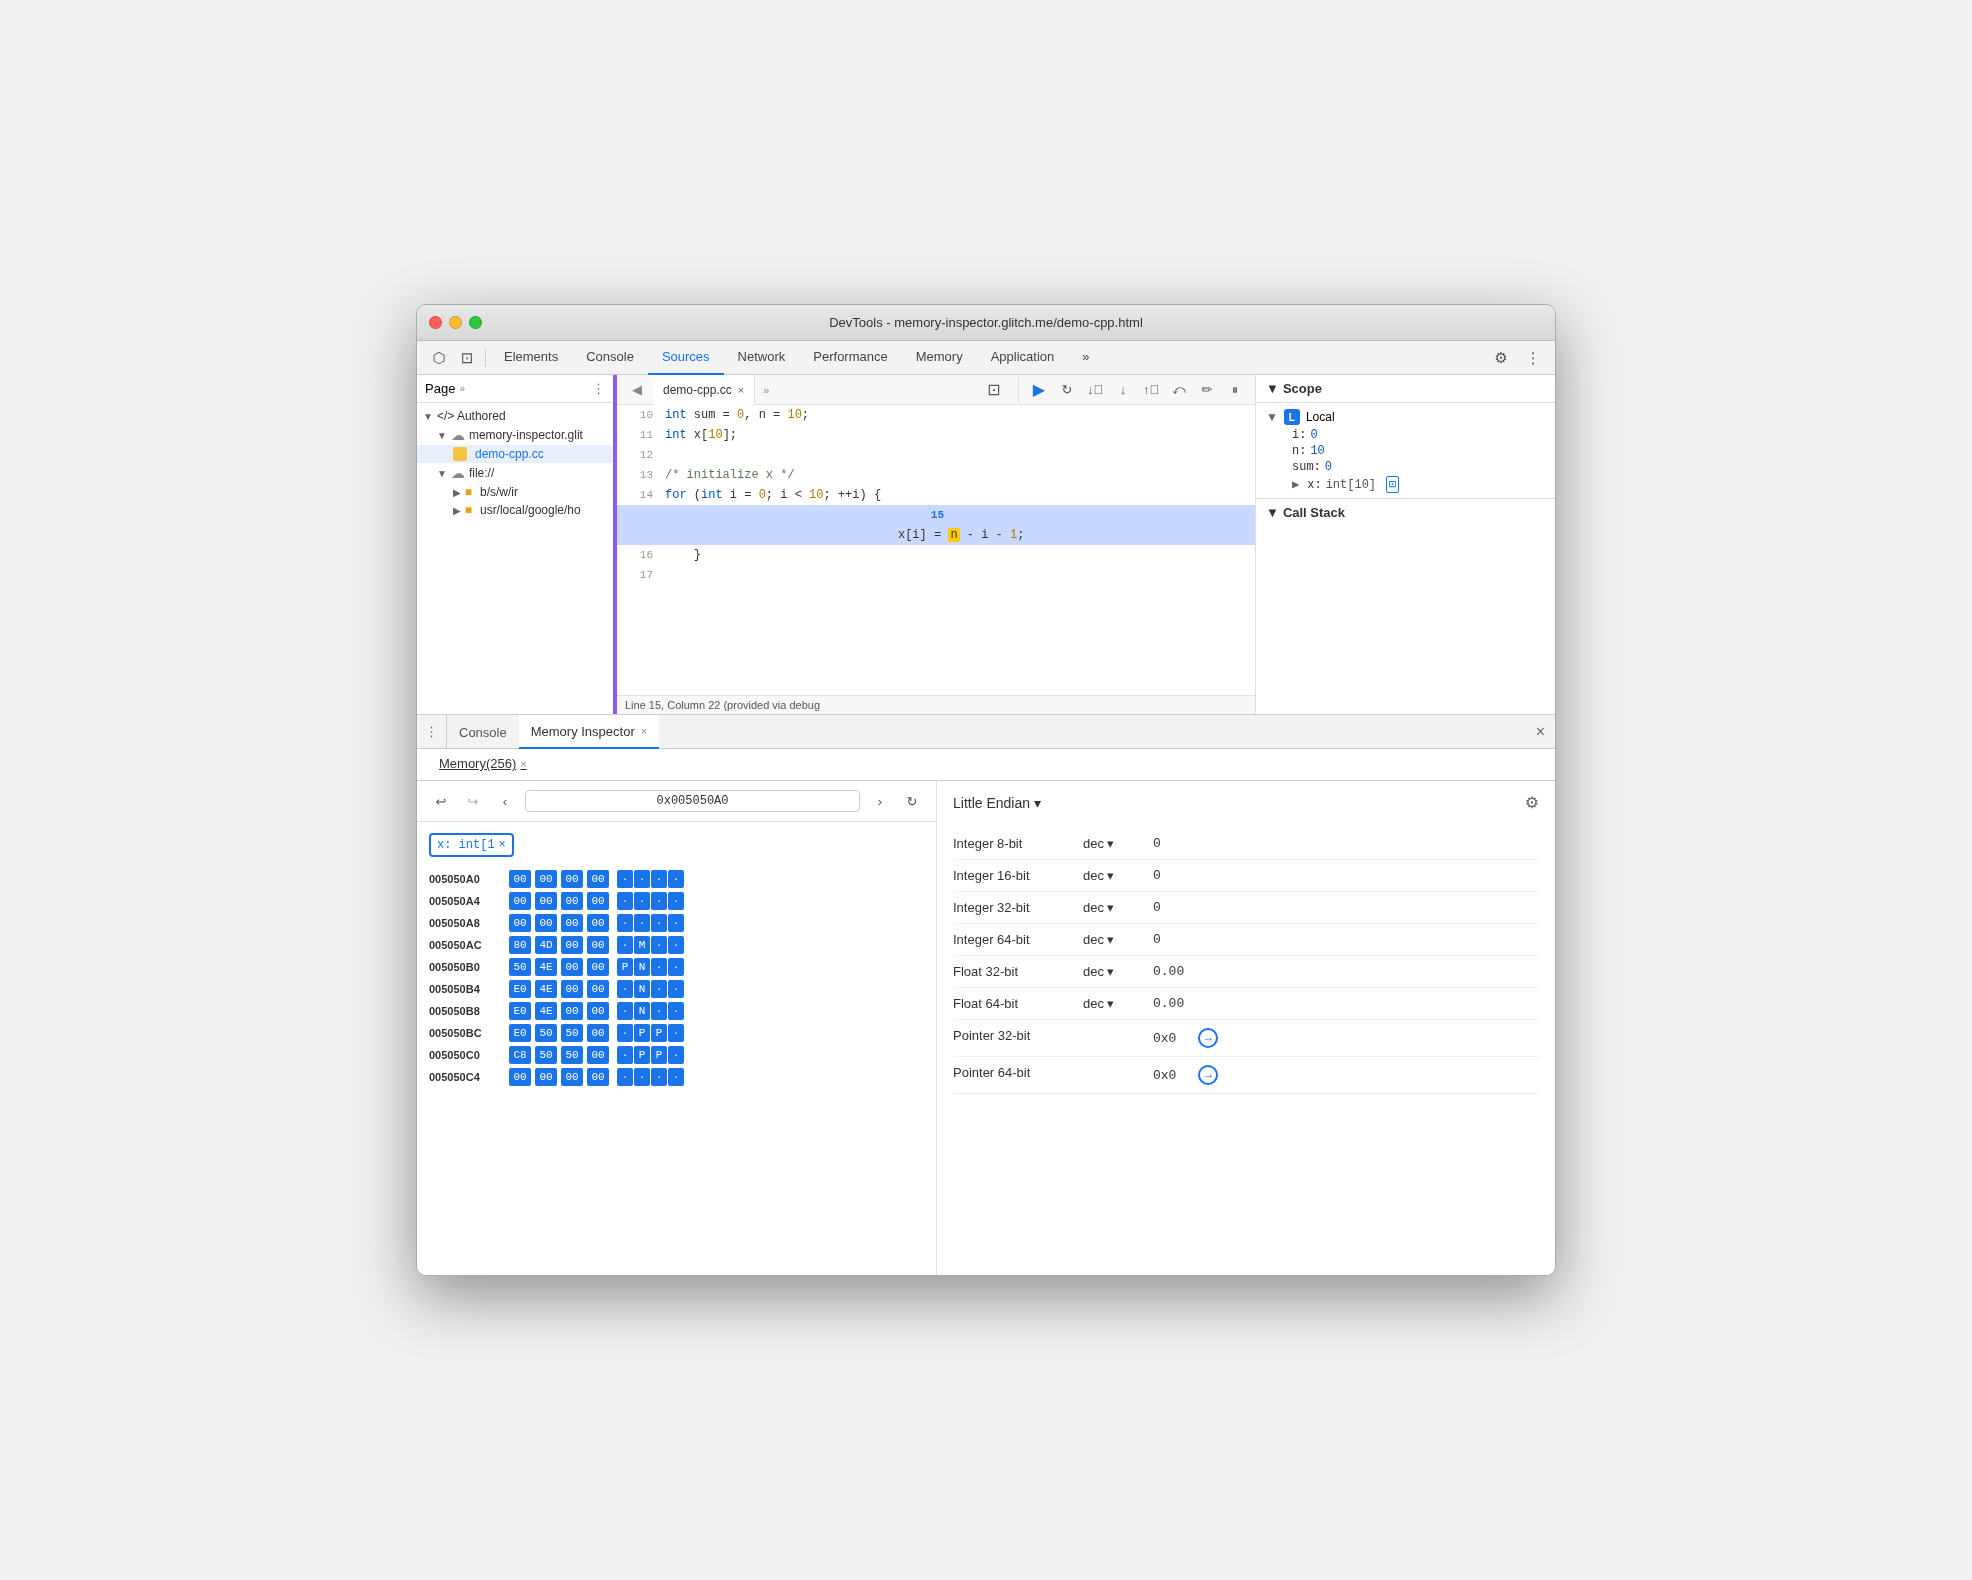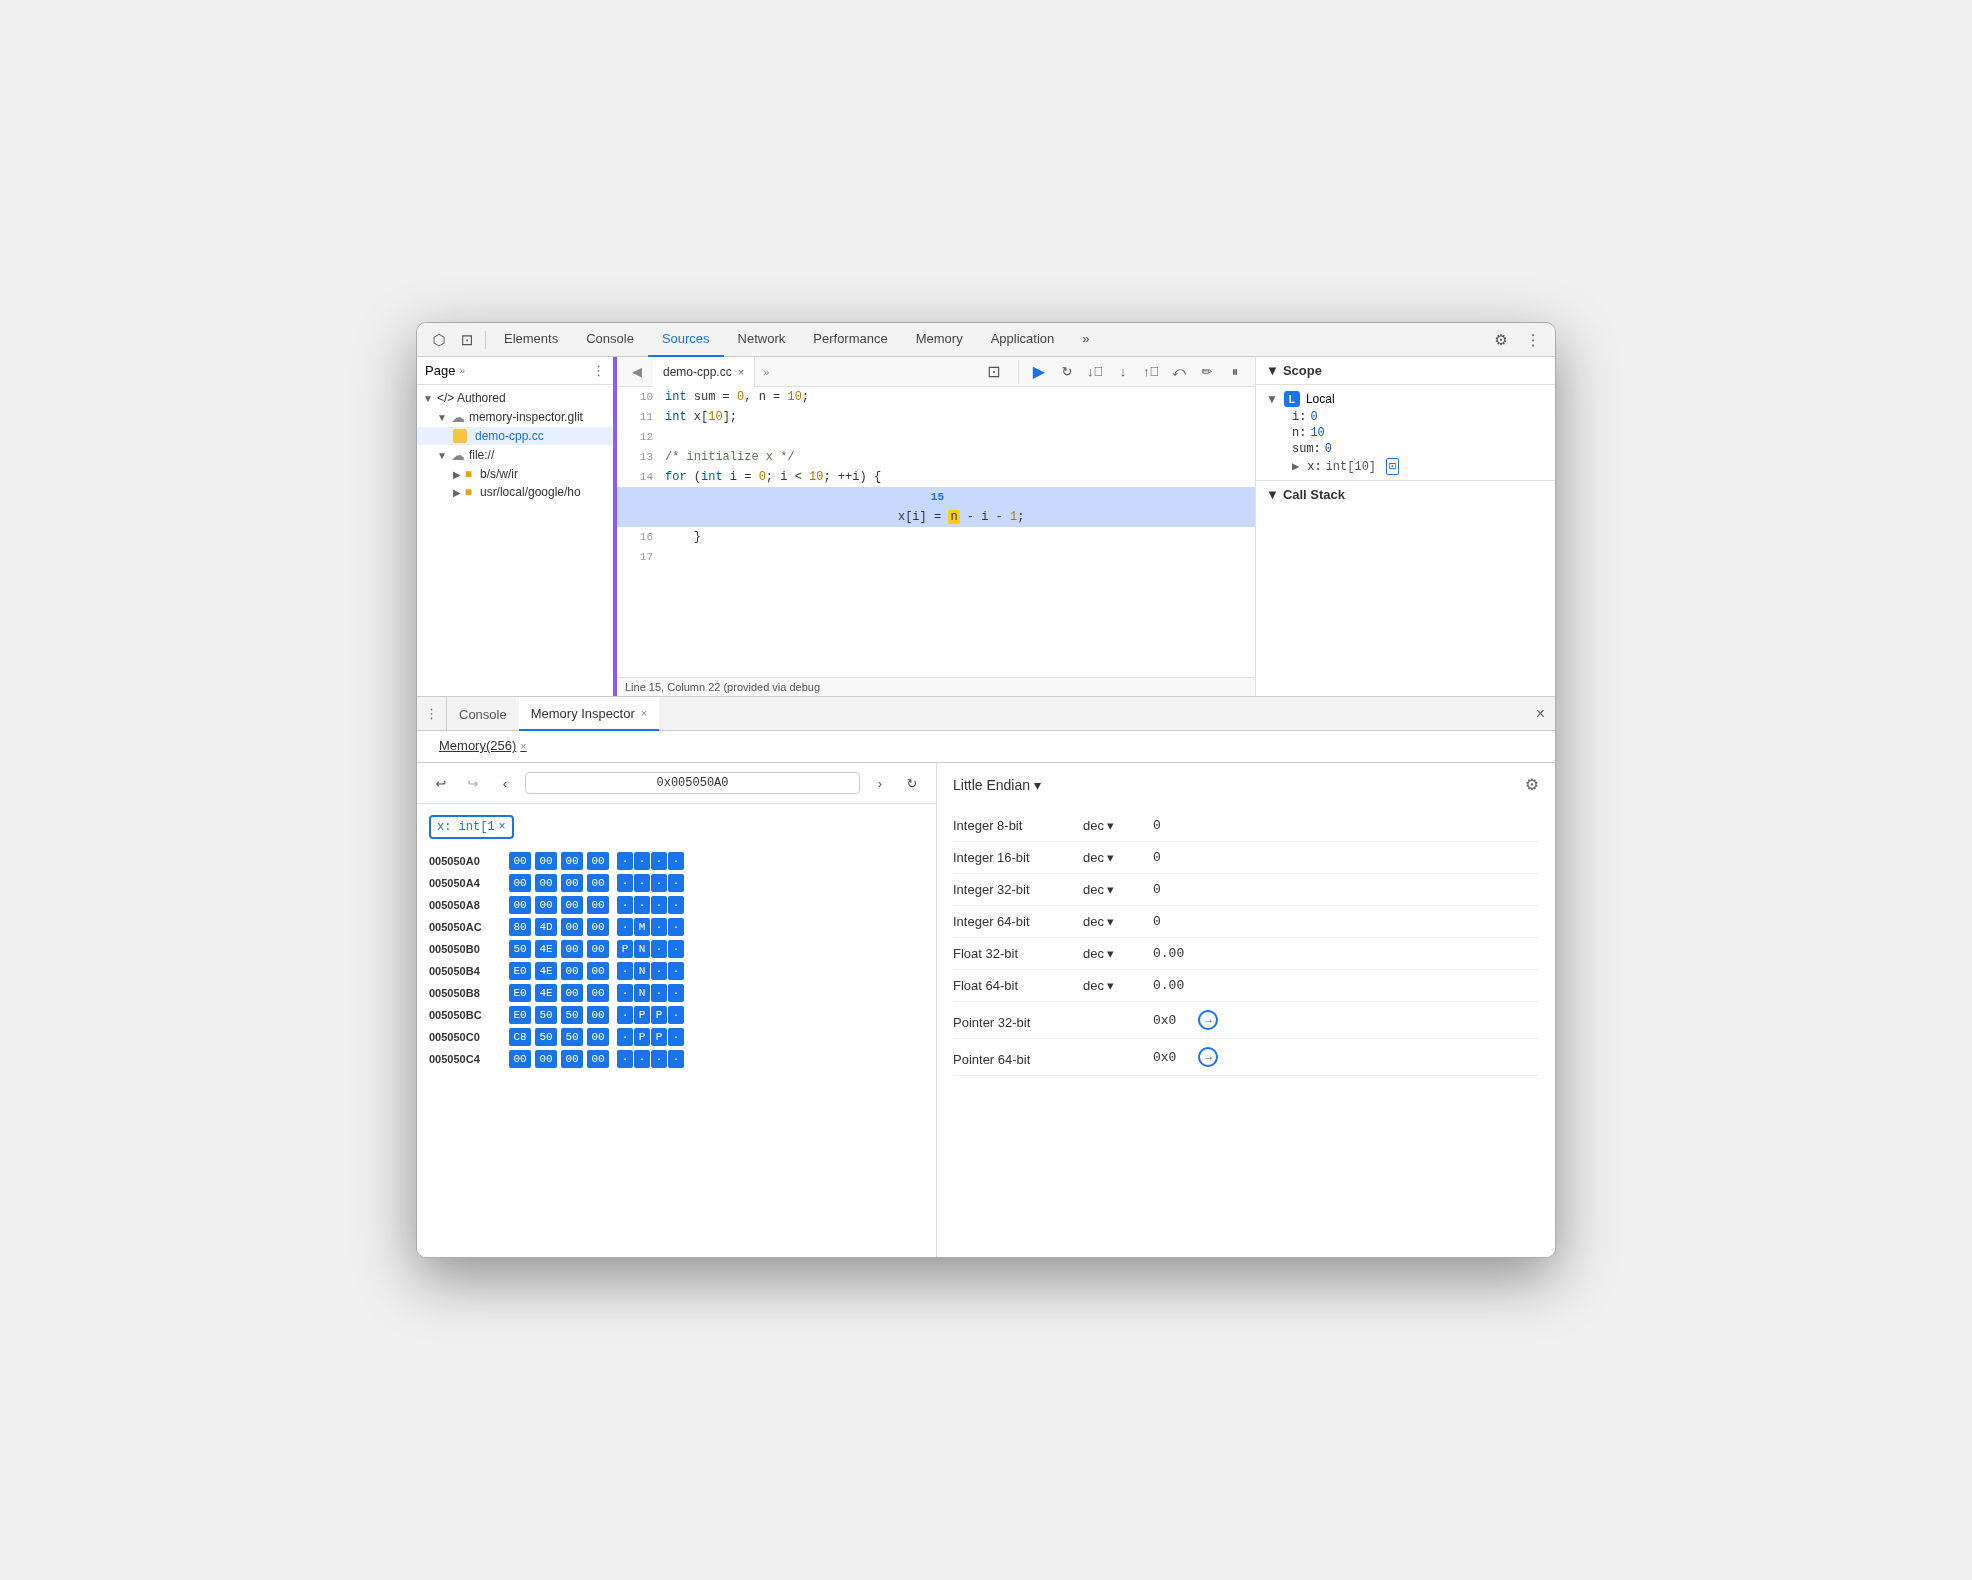--- a/index.html
+++ b/index.html
@@ -454,21 +454,21 @@
       color: #333;
       cursor: pointer;
     }
     .gear-icon {
       font-size: 16px;
       color: #666;
       cursor: pointer;
     }
     .inspector-row {
       display: flex;
-      align-items: flex-end;
+      align-items: flex-start;
       padding: 8px 0;
       border-bottom: 1px solid #f0f0f0;
       gap: 0;
     }
     .inspector-label {
       width: 130px;
       font-size: 13px;
       color: #333;
     }
     .inspector-format {
@@ -533,20 +533,28 @@
       cursor: pointer;
       display: flex;
       align-items: center;
     }
   </style>
 </head>
 <body>
 
 <div class="window">
 
+  <div class="title-bar">
+    <div class="traffic-lights">
+      <div class="traffic-light tl-close"></div>
+      <div class="traffic-light tl-min"></div>
+      <div class="traffic-light tl-max"></div>
+    </div>
+    <div class="title-bar-title">DevTools - memory-inspector.glitch.me/demo-cpp.html</div>
+  </div>
 
   <div class="devtools-toolbar">
     <div class="toolbar-icon-btn">⬡</div>
     <div class="toolbar-icon-btn">⊡</div>
     <div class="toolbar-divider"></div>
     <div class="tab-bar">
       <div class="tab-item">Elements</div>
       <div class="tab-item">Console</div>
       <div class="tab-item active">Sources</div>
       <div class="tab-item">Network</div>

